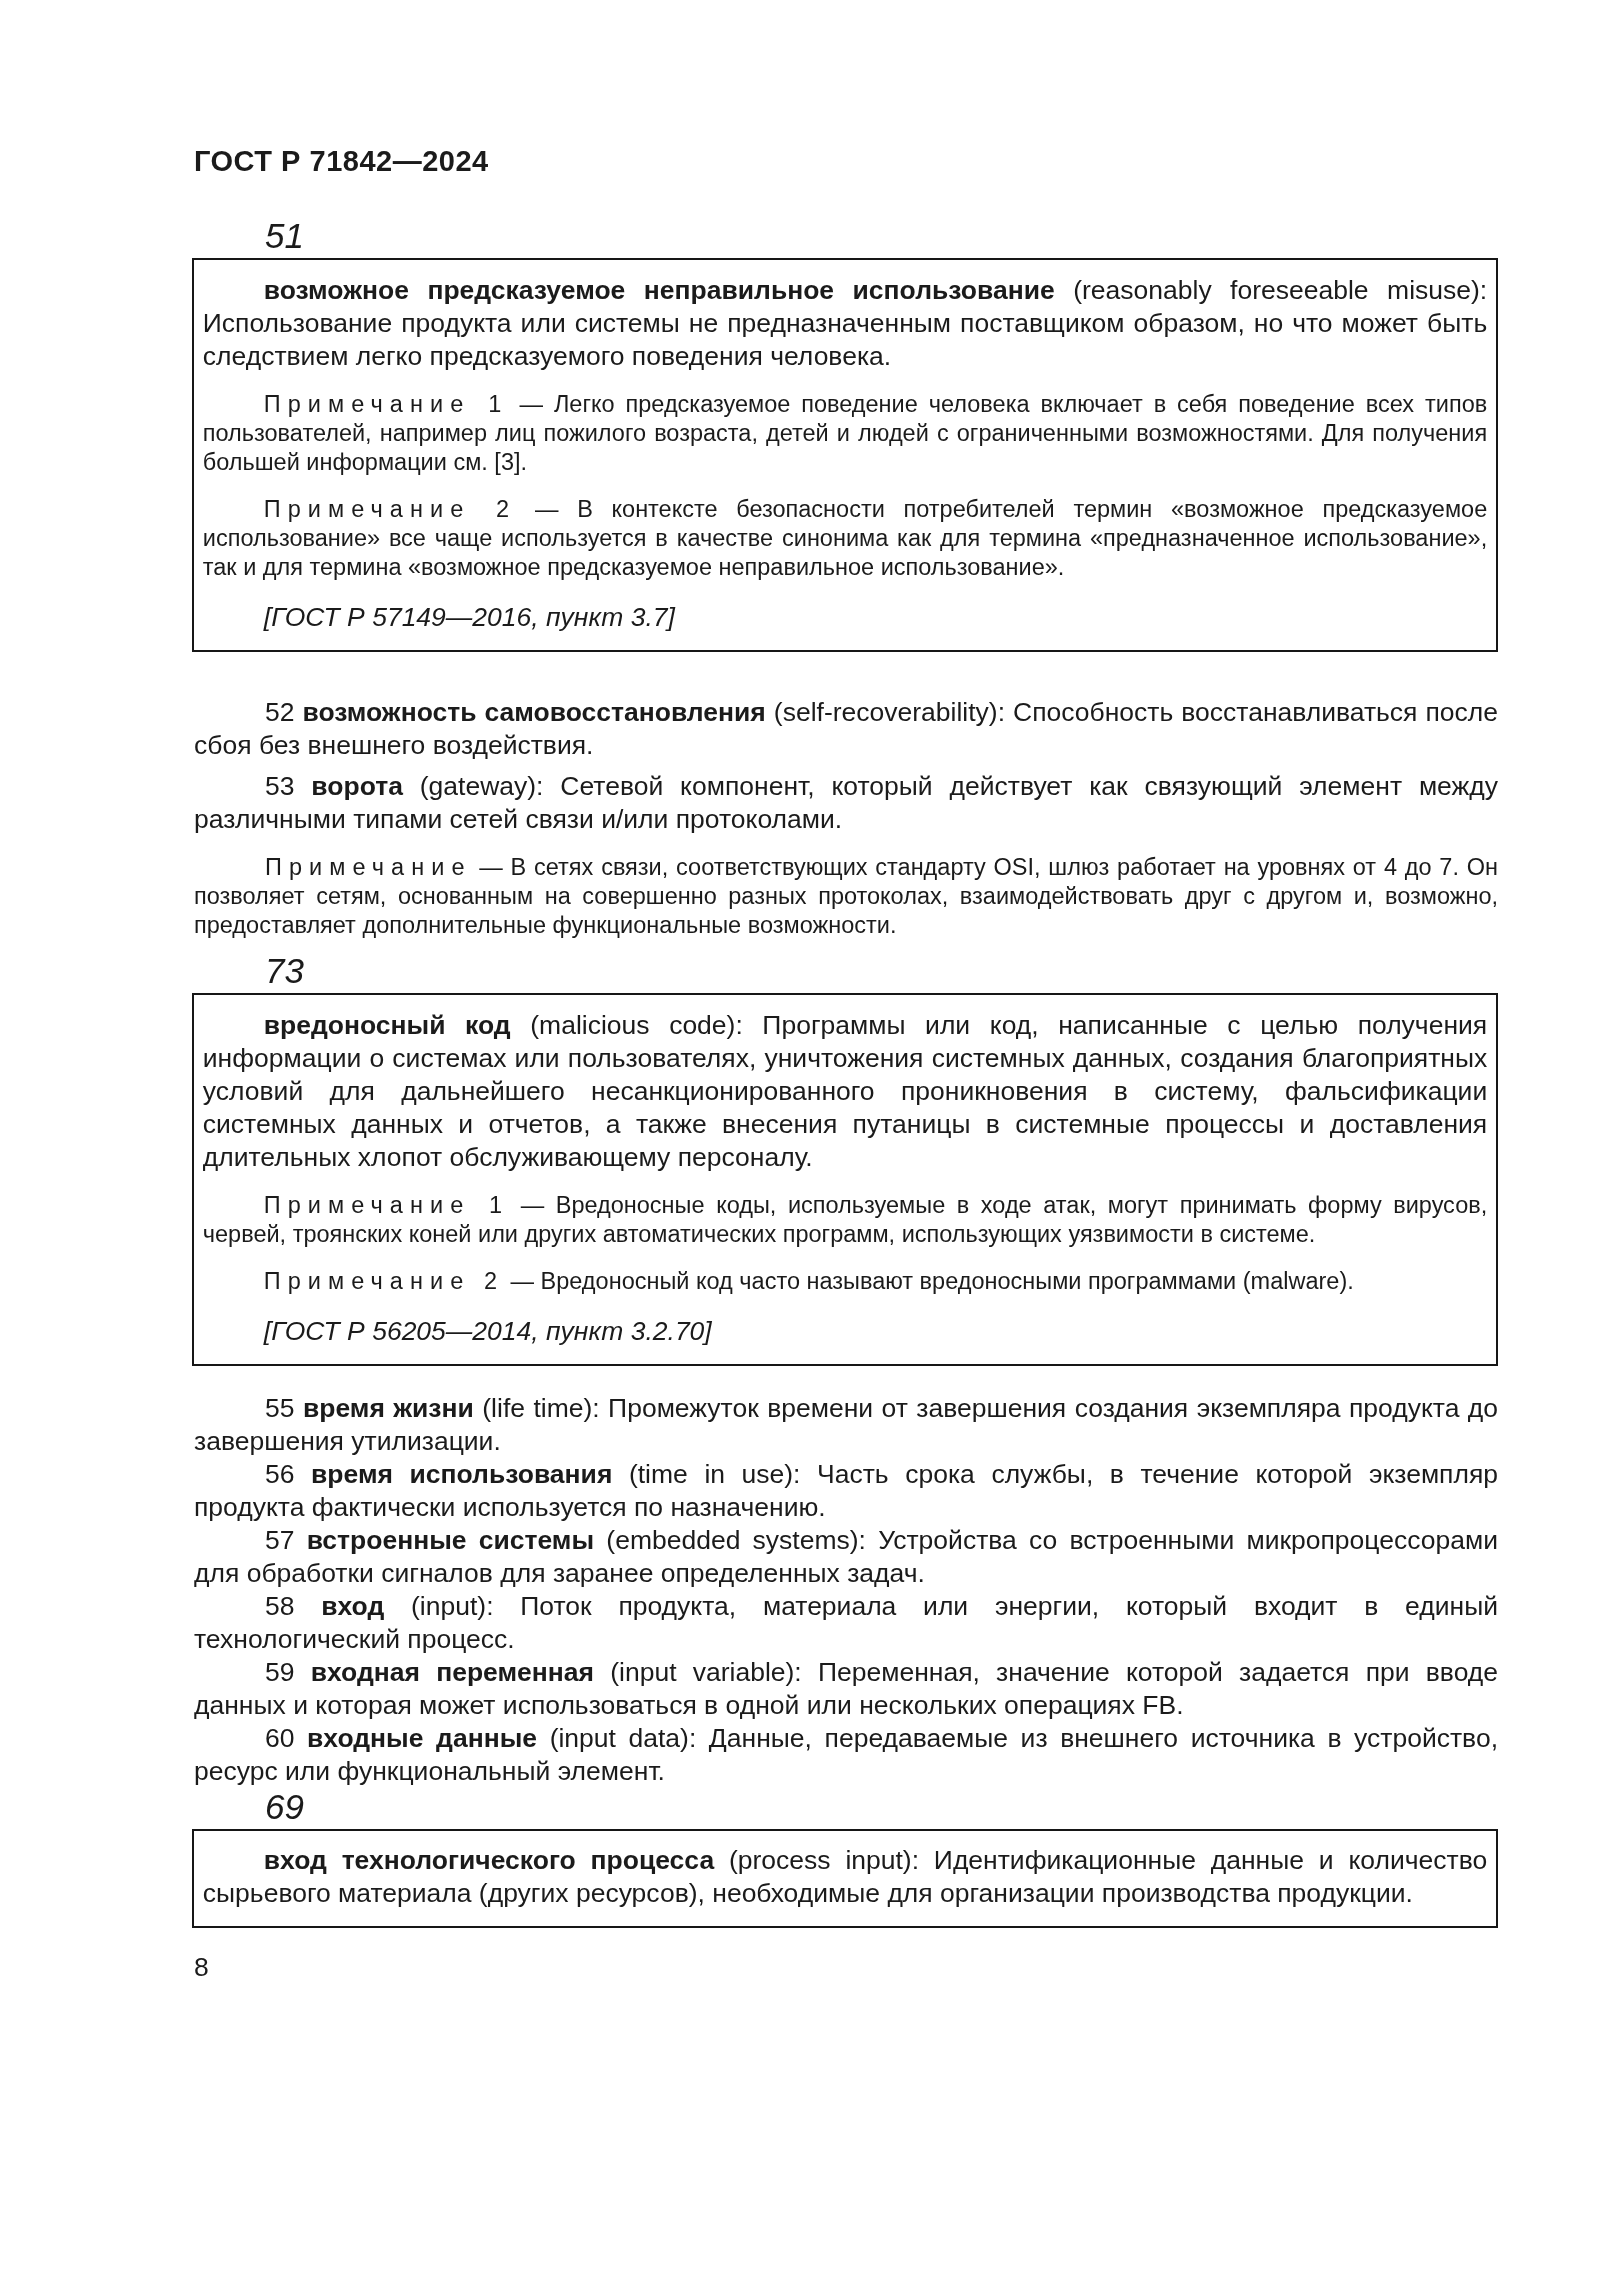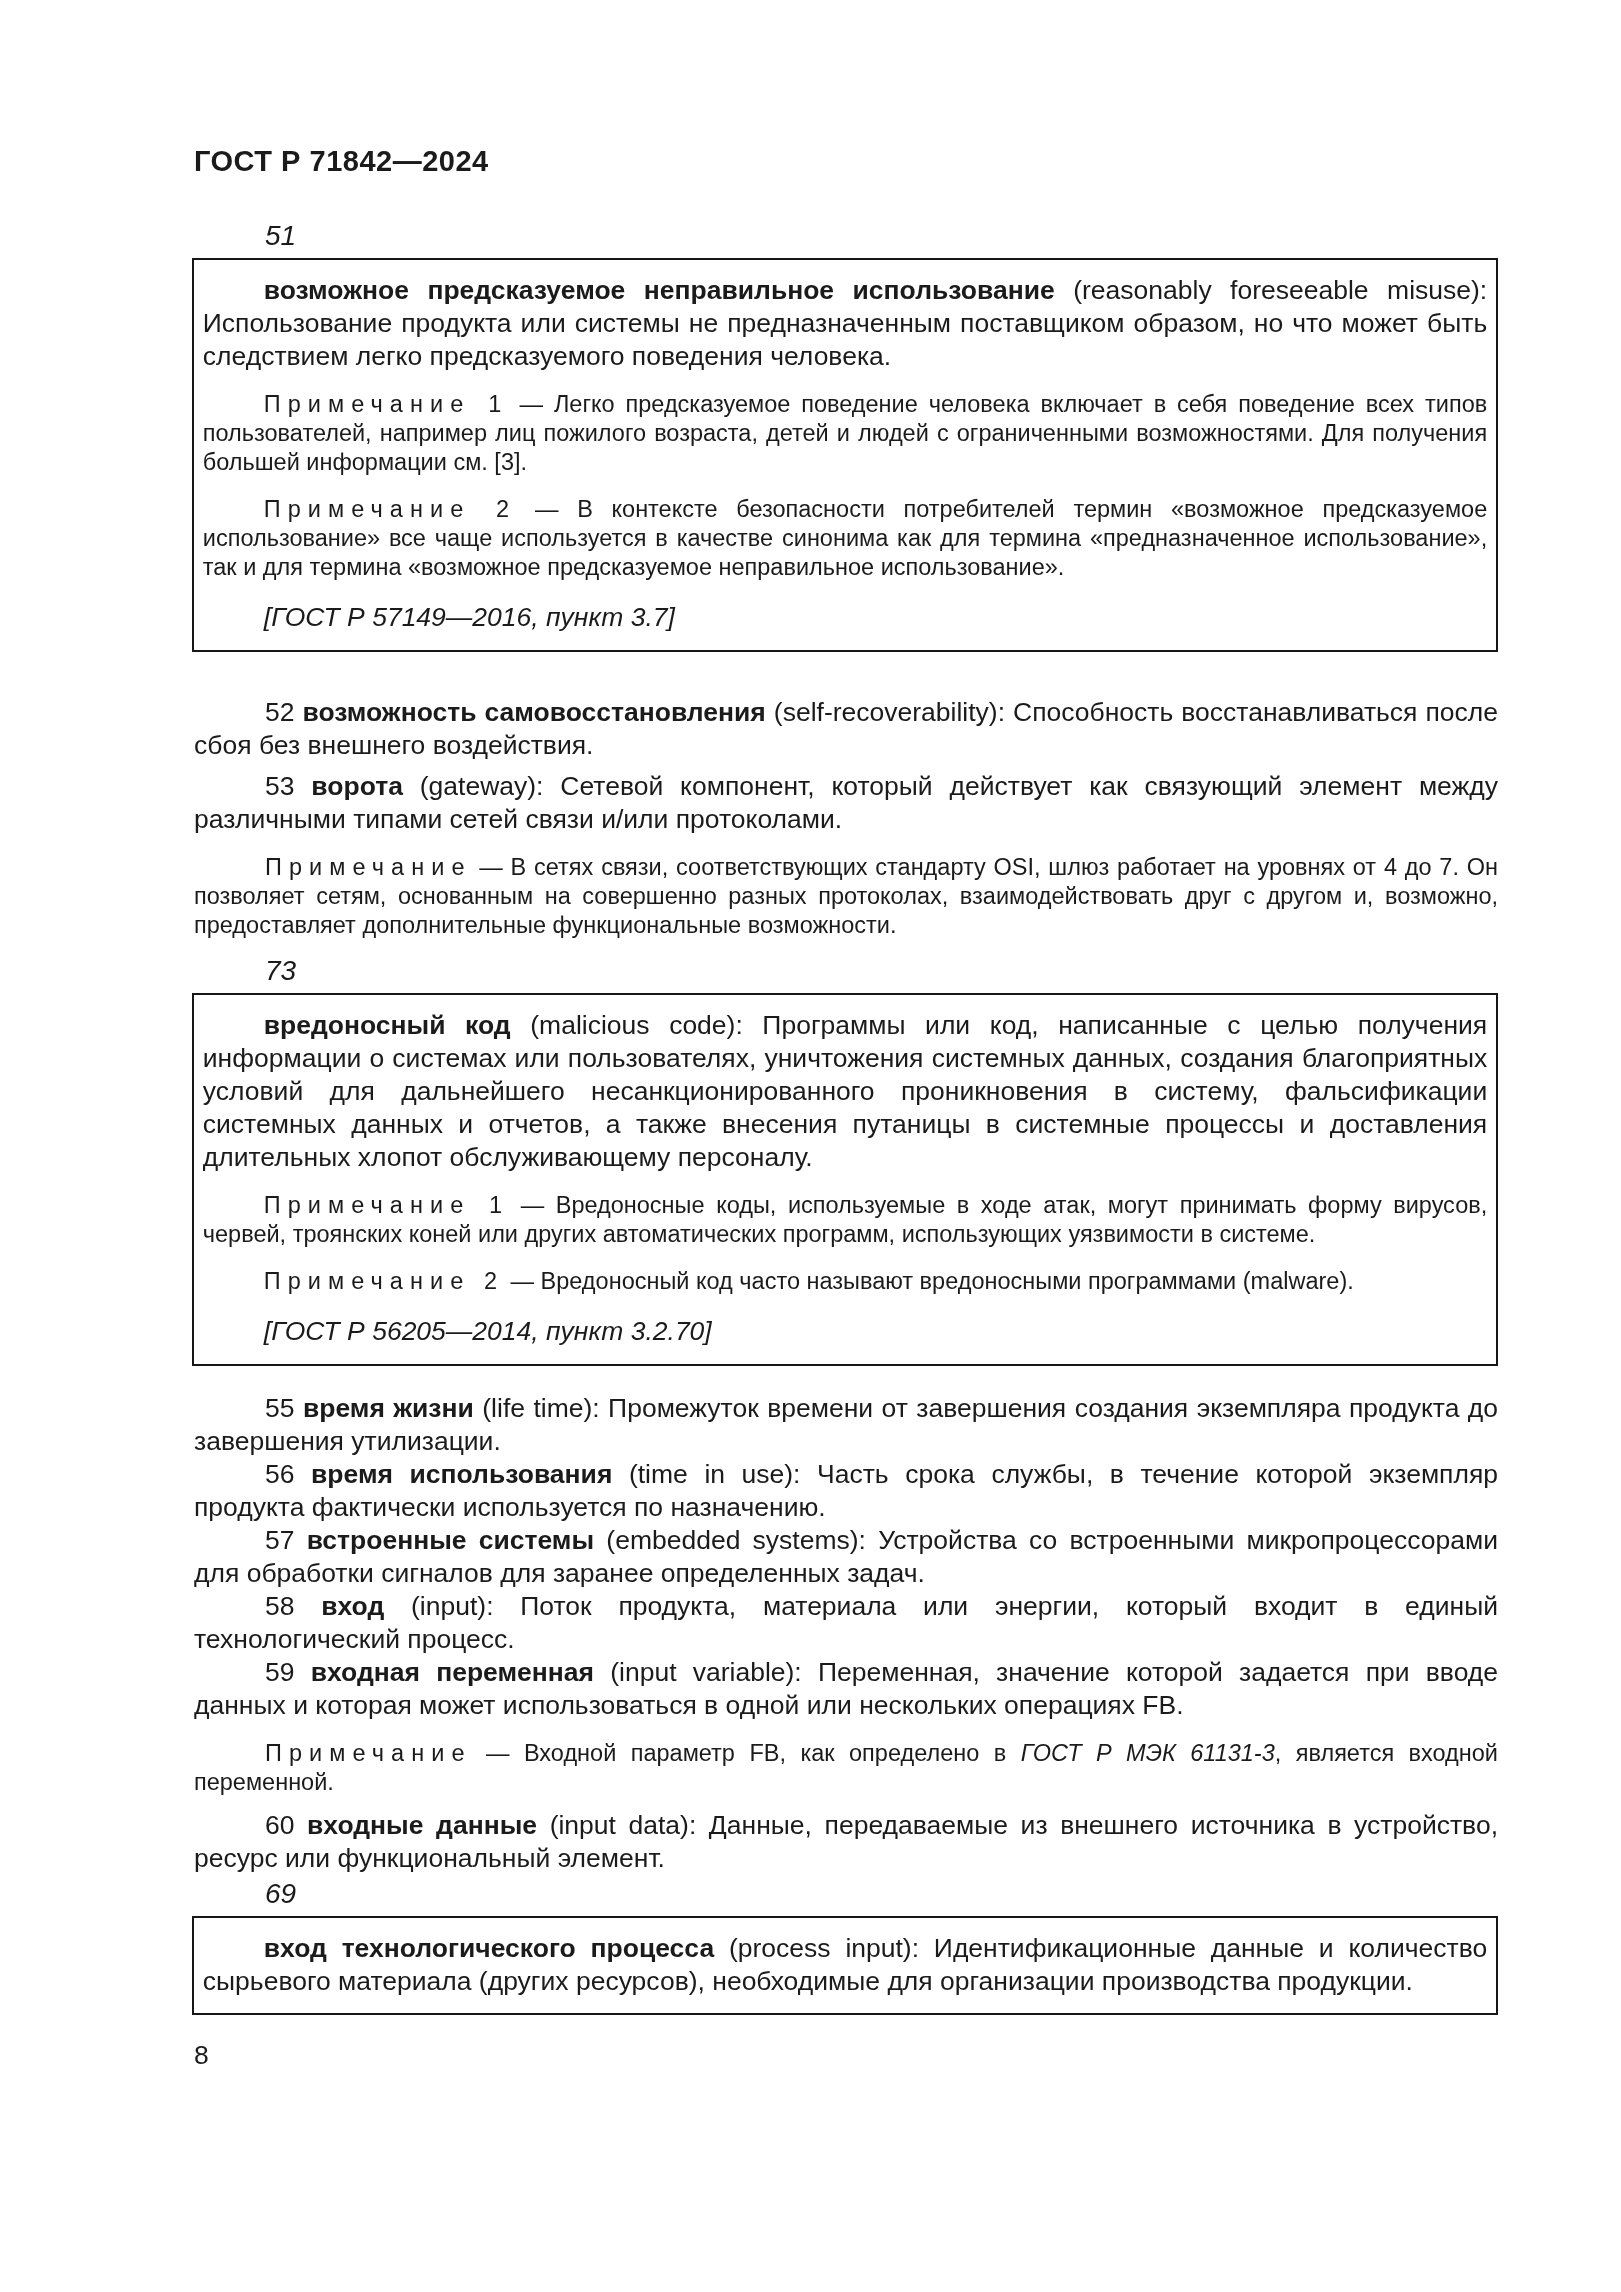--- a/index.html
+++ b/index.html
@@ -10,21 +10,21 @@
     position:relative;
     overflow:hidden;
   }
   .page{position:absolute;left:0;top:0;width:1621px;height:2293px;background:#ffffff;}
   .content{position:absolute;left:194px;top:0;width:1304px;}
   .doc-header{
     margin-top:145px;
     font-size:29px;line-height:33px;font-weight:bold;letter-spacing:0.5px;
   }
   .sec-label{
-    font-size:28px;line-height:33px;font-style:italic;
+    font-size:35px;line-height:33px;font-style:italic;
     text-indent:71px;margin:0;
   }
   .sec-label.first{margin-top:41px;}
   .tbox{
     border:2.9px solid #161616;
     margin-top:5.9px;margin-left:-2px;
     padding:13.7px 8.8px 15.7px 8.8px;
   }
   .para{
     font-size:26.5px;line-height:33px;
@@ -89,21 +89,20 @@
 
     <p class="para mt-55"><span>55 </span><b class="term">время жизни</b><span> (life time): Промежуток времени от завершения создания экземпляра продукта до завершения утилизации.</span></p>
 
     <p class="para"><span>56 </span><b class="term">время использования</b><span> (time in use): Часть срока службы, в течение которой экземпляр продукта фактически используется по назначению.</span></p>
 
     <p class="para"><span>57 </span><b class="term">встроенные системы</b><span> (embedded systems): Устройства со встроенными микропроцессорами для обработки сигналов для заранее определенных задач.</span></p>
 
     <p class="para"><span>58 </span><b class="term">вход</b><span> (input): Поток продукта, материала или энергии, который входит в единый технологический процесс.</span></p>
 
     <p class="para"><span>59 </span><b class="term">входная переменная</b><span> (input variable): Переменная, значение которой задается при вводе данных и которая может использоваться в одной или нескольких операциях FB.</span></p>
-    <p class="note note-out"><span class="note-label">Примечание</span><span> — Входной параметр FB, как определено в </span><i class="ref">ГОСТ Р МЭК 61131-3</i><span>, является входной переменной.</span></p>
 
     <p class="para"><span>60 </span><b class="term">входные данные</b><span> (input data): Данные, передаваемые из внешнего источника в устройство, ресурс или функциональный элемент.</span></p>
 
     <p class="sec-label last">69</p>
 
     <div class="tbox">
       <p class="para"><b class="term">вход технологического процесса</b><span> (process input): Идентификационные данные и количество сырьевого материала (других ресурсов), необходимые для организации производства продукции.</span></p>
     </div>
 
     <div class="page-number">8</div>

